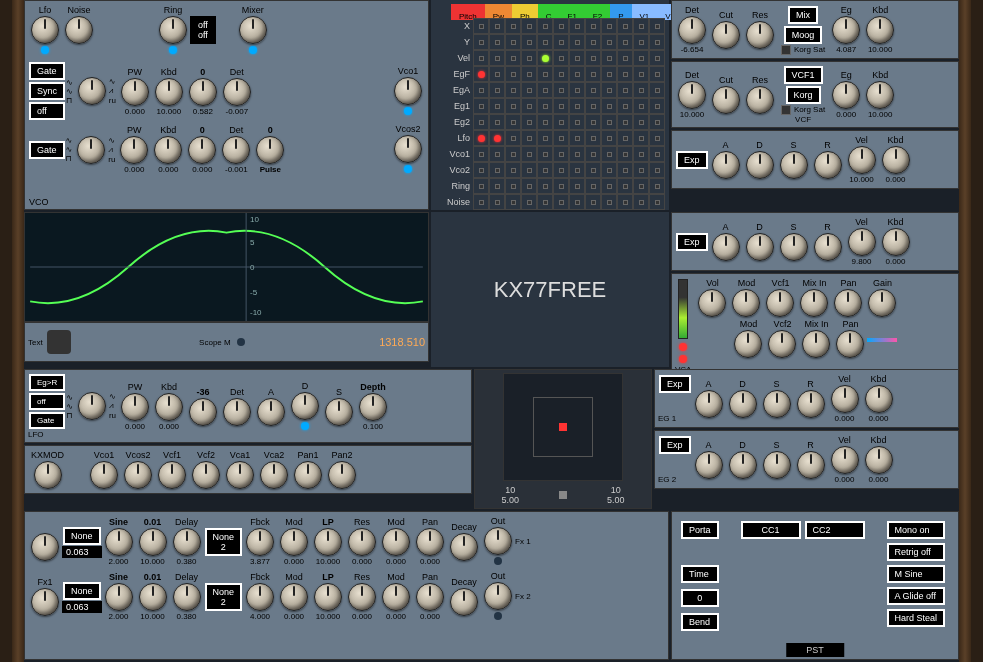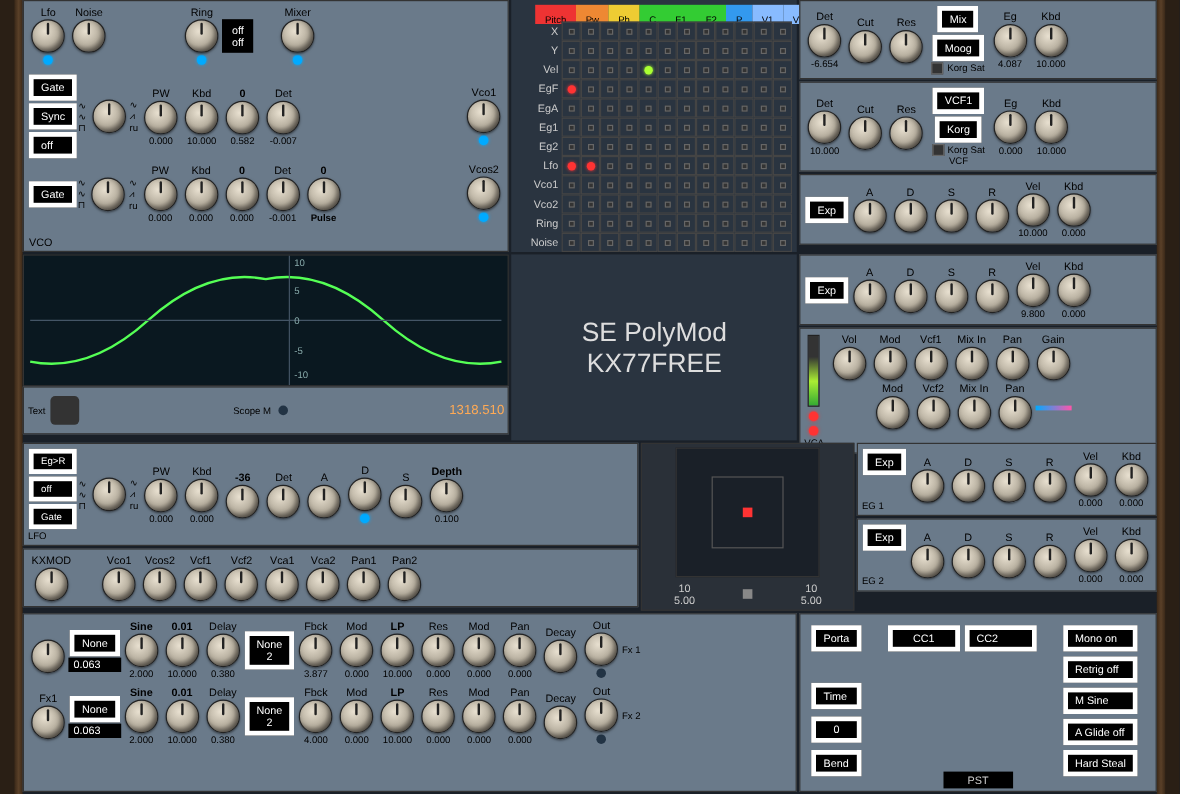--- a/index.html
+++ b/index.html
@@ -12,21 +12,21 @@
 .panel-dark{background:#2a3038}
 .knob{display:inline-flex;flex-direction:column;align-items:center;margin:1px 3px;vertical-align:top}
 .knob-label{font-size:9px;color:#000;margin-bottom:1px;white-space:nowrap}
 .knob-label.bold{font-weight:bold}
 .knob-body{width:28px;height:28px;border-radius:50%;background:radial-gradient(circle at 40% 35%,#e8e0d0,#b8b0a0 50%,#5a5248);border:1px solid #222;position:relative;box-shadow:inset -2px -2px 4px rgba(0,0,0,0.4),0 1px 2px rgba(0,0,0,0.5)}
 .knob-body::after{content:'';position:absolute;width:2px;height:10px;background:#222;top:2px;left:50%;transform:translateX(-50%);border-radius:1px}
 .knob-value{font-size:8px;color:#000;margin-top:1px}
 .led{width:8px;height:8px;border-radius:50%;background:#0af;box-shadow:0 0 3px #0af;margin:2px}
 .led.off{background:#234;box-shadow:none}
 .led.red{background:#f33;box-shadow:0 0 3px #f33}
-.btn{background:#000;color:#fff;font-size:9px;padding:2px 6px;margin:1px;border:4px solid #ffffff;cursor:pointer;display:inline-block}
+.btn{background:#000;color:#fff;font-size:9px;padding:2px 6px;margin:1px;border:2px solid #ffffff;cursor:pointer;display:inline-block}
 .section-label{font-size:9px;color:#000;position:absolute}
 .matrix{background:#2a3440;padding:4px}
 .matrix-header{display:flex;height:14px}
 .matrix-header span{flex:1;font-size:8px;text-align:center;font-weight:normal;padding:8px}
 .matrix-row{display:flex;height:16px;align-items:center}
 .matrix-row-label{width:38px;font-size:9px;color:#ccc;text-align:right;padding-right:3px}
 .matrix-cells{display:flex;flex:1}
 .matrix-cell{width:16px;height:16px;border:1px solid #444;background:#2a3440;display:flex;align-items:center;justify-content:center;cursor:pointer}
 .matrix-dot{width:5px;height:5px;border:1px solid #666;background:#333}
 .matrix-dot.red{background:#f33;box-shadow:0 0 3px #f33;border-radius:50%;border:none;width:7px;height:7px}
@@ -787,21 +787,20 @@
     <div style="width:24px;height:24px;background:#333;border-radius:4px;margin-left:4px"></div>
     <div class="spacer"></div>
     <span class="tiny-text">Scope M</span>
     <div class="led off" style="margin:0 6px"></div>
     <div class="spacer"></div>
     <span style="color:#fa5;font-size:11px">1318.510</span>
   </div>
 </div>
 
 <div class="title-box" style="width:238px">
-  <span>SE PolyMod</span>
   <span>KX77FREE</span>
 </div>
 
 <div style="flex:1;display:flex;flex-direction:column;gap:2px">
   <div class="panel" style="display:flex;align-items:center">
     <span class="btn">Exp</span>
     <div class="knob">
               <span class="knob-label">A</span>
               <div class="knob-body"></div>
             </div>
@@ -881,21 +880,21 @@
                   <div class="knob-body"></div>
                 </div>
         <div style="width:30px;height:4px;background:linear-gradient(90deg,#0af,#f5a);margin-top:20px"></div>
       </div>
     </div>
   </div>
 </div>
 </div>
 
 <div class="row" style="height:140px">
-<div style="width:513px;display:flex;flex-direction:column;gap:2px">
+<div style="width:448px;display:flex;flex-direction:column;gap:2px">
   <div class="panel" style="display:flex;align-items:center">
     <div style="display:flex;flex-direction:column">
       <span class="btn" style="font-size:8px">Eg&gt;R</span>
       <span class="btn" style="font-size:8px">off</span>
       <span class="btn" style="font-size:8px">Gate</span>
       <span class="tiny-text">LFO</span>
     </div>
     <span class="wave-icons">∿<br>∿<br>⊓</span>
     <div class="knob">
               <div class="knob-body"></div>

